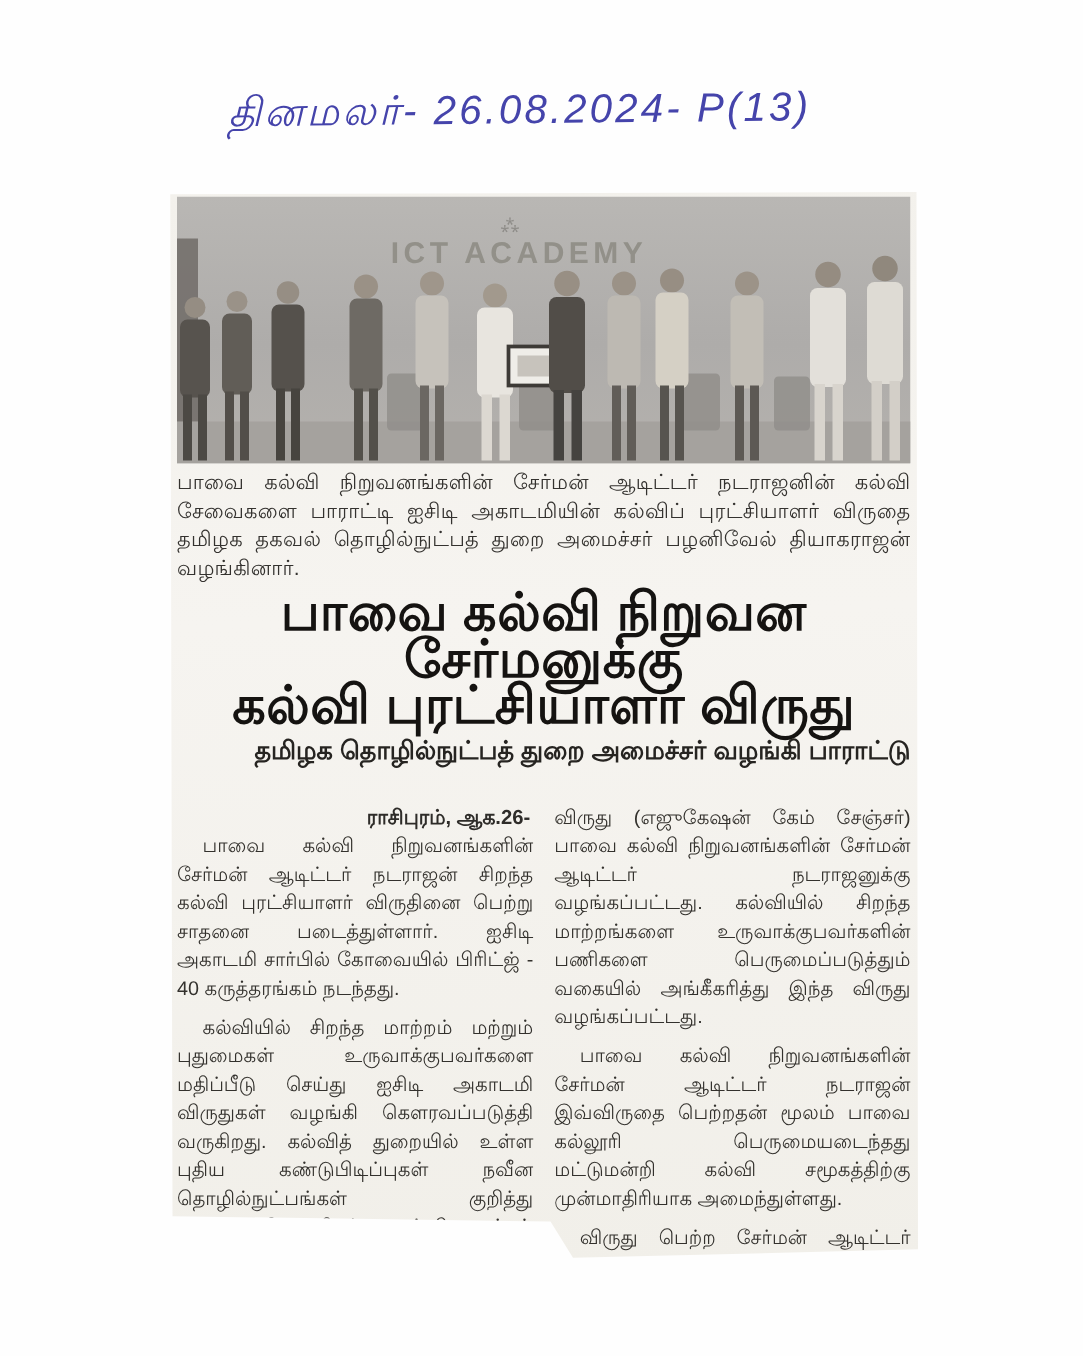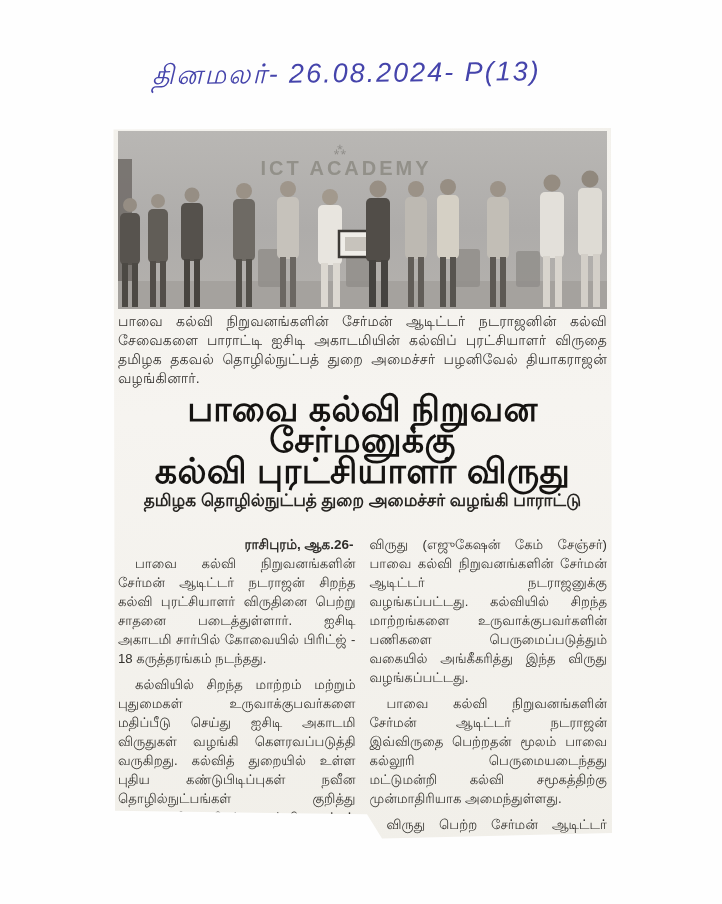--- a/index.html
+++ b/index.html
@@ -43,21 +43,21 @@
   .headline{
     margin-top:5px;
     text-align:center;
     font-weight:bold;
     color:#151311;
     font-size:35px;line-height:31px;
     letter-spacing:0.3px;
   }
   .subheadline{
     margin-top:4px;
-    text-align:center;
+    text-align:right;
     font-weight:bold;
     color:#262421;
     font-size:17px;line-height:21px;
   }
   .body-cols{
     margin-top:24px;
     display:flex;gap:14px;
   }
   .col{flex:1;min-width:0;}
   .dateline{
@@ -194,21 +194,21 @@
   <div class="headline">
     <div>பாவை கல்வி நிறுவன சேர்மனுக்கு</div>
     <div>கல்வி புரட்சியாளர் விருது</div>
   </div>
 
   <div class="subheadline">தமிழக தொழில்நுட்பத் துறை அமைச்சர் வழங்கி பாராட்டு</div>
 
   <div class="body-cols">
     <div class="col">
       <div class="dateline">ராசிபுரம், ஆக.26-</div>
-      <p class="indent">பாவை கல்வி நிறுவனங்களின் சேர்மன் ஆடிட்டர் நடராஜன் சிறந்த கல்வி புரட்சியாளர் விருதினை பெற்று சாதனை படைத்துள்ளார். ஐசிடி அகாடமி சார்பில் கோவையில் பிரிட்ஜ் - 18 கருத்தரங்கம் நடந்தது.</p>
+      <p class="indent">பாவை கல்வி நிறுவனங்களின் சேர்மன் ஆடிட்டர் நடராஜன் சிறந்த கல்வி புரட்சியாளர் விருதினை பெற்று சாதனை படைத்துள்ளார். ஐசிடி அகாடமி சார்பில் கோவையில் பிரிட்ஜ் - 40 கருத்தரங்கம் நடந்தது.</p>
       <p class="indent">கல்வியில் சிறந்த மாற்றம் மற்றும் புதுமைகள் உருவாக்குபவர்களை மதிப்பீடு செய்து ஐசிடி அகாடமி விருதுகள் வழங்கி கௌரவப்படுத்தி வருகிறது. கல்வித் துறையில் உள்ள புதிய கண்டுபிடிப்புகள் நவீன தொழில்நுட்பங்கள் குறித்து கருத்தரங்கில் சிறந்த கல்வியாளர்கள் மற்றும் தொழிலதிபர்கள் கலந்துரையாடினர். அதன் ஒரு பகுதியாக விருது வழங்கும் விழா நடைபெற்றது.</p>
       <p class="indent spread">இதில் கல்விப் புரட்சியாளர்</p>
     </div>
     <div class="col">
       <p>விருது (எஜுகேஷன் கேம் சேஞ்சர்) பாவை கல்வி நிறுவனங்களின் சேர்மன் ஆடிட்டர் நடராஜனுக்கு வழங்கப்பட்டது. கல்வியில் சிறந்த மாற்றங்களை உருவாக்குபவர்களின் பணிகளை பெருமைப்படுத்தும் வகையில் அங்கீகரித்து இந்த விருது வழங்கப்பட்டது.</p>
       <p class="indent">பாவை கல்வி நிறுவனங்களின் சேர்மன் ஆடிட்டர் நடராஜன் இவ்விருதை பெற்றதன் மூலம் பாவை கல்லூரி பெருமையடைந்தது மட்டுமன்றி கல்வி சமூகத்திற்கு முன்மாதிரியாக அமைந்துள்ளது.</p>
       <p class="indent">விருது பெற்ற சேர்மன் ஆடிட்டர் நடராஜனுக்கு தாளாளர் மங்கை நடராஜன் இயக்குனர்கள் கல்லூரி முதல்வர்கள் டீன்கள் பேராசிரியர்கள் வாழ்த்துக்கள் தெரிவித்தனர்.</p>
     </div>
   </div>
 

